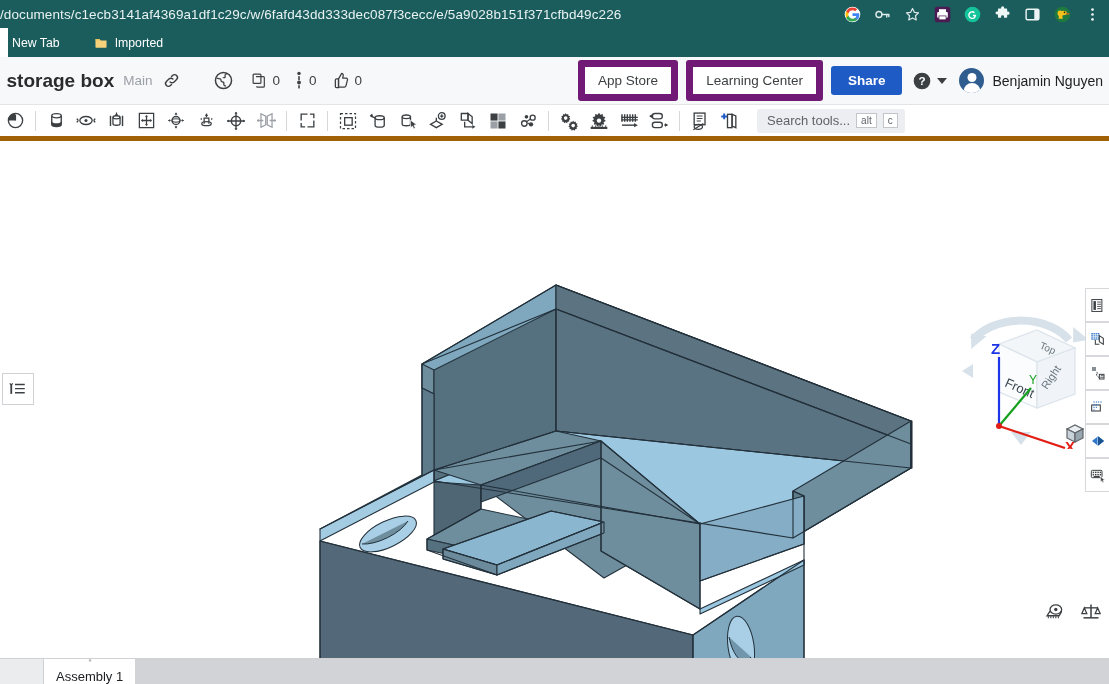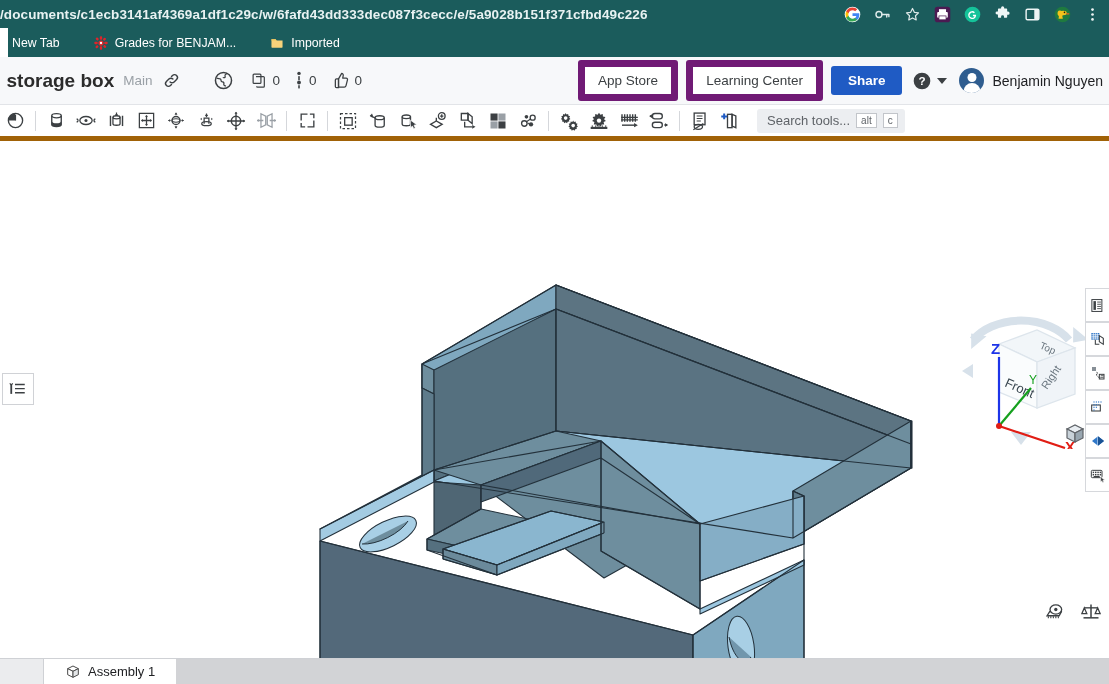--- a/index.html
+++ b/index.html
@@ -16,21 +16,20 @@
     position: absolute; left: 0; top: 0; width: 1109px; height: 28px;
     background: #1b5c5c;
     display: flex; align-items: center;
   }
   .url-pill {
     flex: 1 1 auto; height: 28px;
     display: flex; align-items: center;
     background: #1b5c5c;
     padding-left: 0px;
     overflow: hidden;
-    font-weight: bold;
   }
   .url-text {
     color: #e8f2f2; font-size: 13.5px; letter-spacing: 0.1px;
     white-space: nowrap;
   }
   .url-icons {
     display: flex; align-items: center; gap: 13px;
     padding-right: 8px; padding-left: 10px; height: 28px;
   }
   .uicon { width: 17px; height: 17px; display: block; flex: 0 0 auto; }
@@ -157,22 +156,22 @@
 
   
   .tabbar {
     position: absolute; left: 0; bottom: 0; width: 1109px; height: 26px;
     background: #e6e7e9; border-top: 1px solid #cfd1d5;
     display: flex; align-items: stretch;
   }
   .tab-left-pad { width: 44px; background: #ebecee; border-right: 1px solid #cfd1d5; }
   .tab-item {
     display: flex; align-items: center; gap: 7px;
-    padding: 0 21px; background: #ffffff;
-    font-size: 13px; color: #202124; white-space: nowrap;
+    padding: 0 12px; background: #ffffff;
+    font-size: 13px; color: #202124; white-space: nowrap; flex-direction: column;
   }
   .tab-rest { flex: 1 1 auto; background: #d2d3d6; }
 
   text { font-family: "Liberation Sans", sans-serif; }
 </style>
 </head>
 <body>
 
 <div id="app">
 
@@ -232,37 +231,20 @@
         <circle cx="12" cy="5" r="1.9" fill="#eef5f5"></circle>
         <circle cx="12" cy="12" r="1.9" fill="#eef5f5"></circle>
         <circle cx="12" cy="19" r="1.9" fill="#eef5f5"></circle>
       </svg>
     </div>
   </div>
 
   <div class="browser-bookmarks">
     <div class="bm">
       <span>New Tab</span>
-    </div>
-    <div class="bm">
-      <svg class="bm-ico" viewBox="0 0 24 24">
-        <circle cx="12" cy="12" r="4.5" fill="#e0242b"></circle>
-        <g fill="#e0242b">
-          <rect x="10" y="0.5" width="4" height="6" rx="1.4"></rect>
-          <rect x="10" y="17.5" width="4" height="6" rx="1.4"></rect>
-          <rect x="0.5" y="10" width="6" height="4" rx="1.4"></rect>
-          <rect x="17.5" y="10" width="6" height="4" rx="1.4"></rect>
-          <rect x="3" y="3" width="5" height="4" rx="1.4" transform="rotate(45 5.5 5)"></rect>
-          <rect x="16" y="16" width="5" height="4" rx="1.4" transform="rotate(45 18.5 18)"></rect>
-          <rect x="16" y="3" width="4" height="5" rx="1.4" transform="rotate(45 18 5.5)"></rect>
-          <rect x="3" y="16" width="4" height="5" rx="1.4" transform="rotate(45 5 18.5)"></rect>
-        </g>
-        <circle cx="12" cy="12" r="2" fill="#fff"></circle>
-      </svg>
-      <span>Grades for BENJAM...</span>
     </div>
     <div class="bm">
       <svg class="bm-ico" viewBox="0 0 24 24">
         <path d="M2.5 5.5h7l2 2.2h10V19a1 1 0 0 1-1 1H3.5a1 1 0 0 1-1-1z" fill="#f7d27a"></path>
         <path d="M2.5 5.5h7l2 2.2H2.5z" fill="#f2c75c"></path>
       </svg>
       <span>Imported</span>
     </div>
   </div>
 

